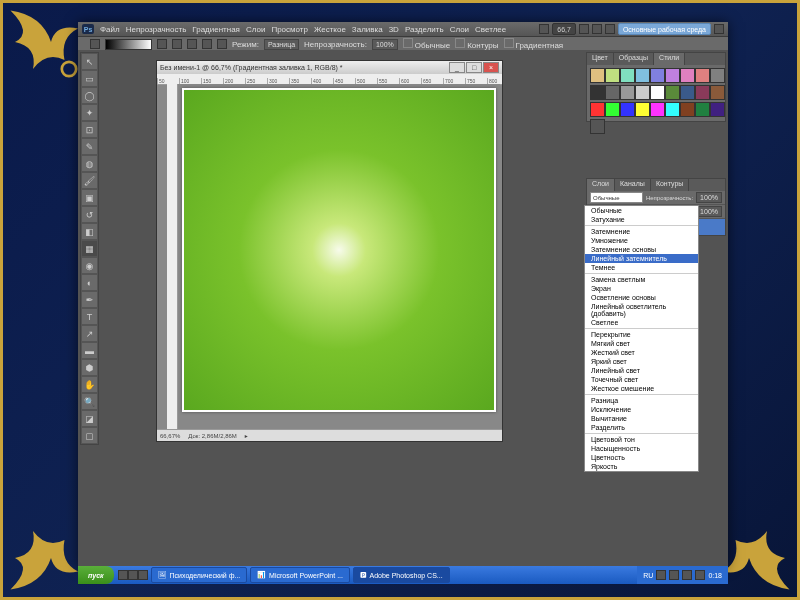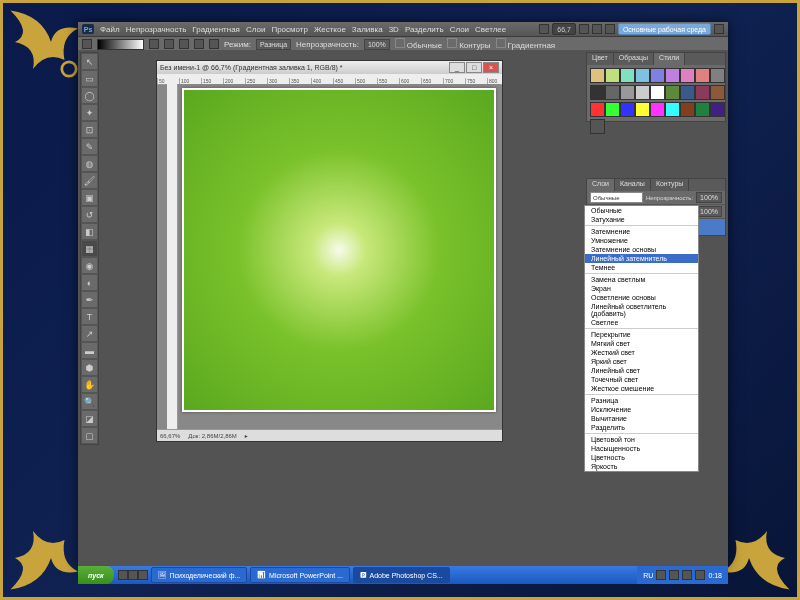--- a/index.html
+++ b/index.html
@@ -10,21 +10,21 @@
 .c-bl{bottom:3px;left:3px;transform:scaleY(-1)}
 .c-br{bottom:3px;right:3px;transform:scale(-1,-1)}
 .app{position:absolute;top:22px;left:78px;width:650px;height:545px;background:#ec4899;box-shadow:0 0 12px rgba(0,0,0,.6)}
 .topbar{height:14px;background:linear-gradient(#6a6a6a,#555);border-bottom:1px solid #3a3a3a;display:flex;align-items:center;padding:0 4px;gap:6px;color:#ddd}
 .topbar .ps{width:12px;height:10px;background:#1a2a4a;border-radius:2px;display:flex;align-items:center;justify-content:center;color:#6fa8dc;font-weight:bold;font-size:7px}
 .menu{display:flex;gap:6px;color:#ddd}
 .menu span{cursor:default}
 .topbar .right{margin-left:auto;display:flex;gap:3px;align-items:center}
 .pill{height:10px;padding:0 4px;background:#444;border:1px solid #333;border-radius:2px;font-size:7px;display:flex;align-items:center;color:#ccc}
 .accent{background:#7aa8d8;color:#fff;border-color:#5a88b8}
-.optbar{height:14px;background:#6a6a6a;border-bottom:1px solid #444;display:flex;align-items:center;padding:0 4px;gap:5px;color:#ddd}
+.optbar{height:14px;background:#6a6a6a;border-bottom:1px solid #444;display:flex;align-items:center;padding:0 12px;gap:5px;color:#ddd}
 .grad-preview{width:45px;height:9px;background:linear-gradient(90deg,#000,#fff);border:1px solid #333}
 .dd{height:9px;padding:0 3px;background:#5a5a5a;border:1px solid #444;font-size:7px;display:flex;align-items:center;color:#ddd}
 .chk{width:8px;height:8px;border:1px solid #888;margin-right:2px;display:inline-block}
 .workspace{position:absolute;top:28px;left:0;right:0;bottom:0;background:#535353}
 .toolbox{position:absolute;left:2px;top:2px;width:17px;background:#6a6a6a;border:1px solid #444;display:flex;flex-direction:column}
 .tool{width:15px;height:15px;border:1px solid #555;background:#6a6a6a;display:flex;align-items:center;justify-content:center;color:#ccc;font-size:9px;cursor:pointer}
 .tool.act{background:#4a4a4a}
 .doc{position:absolute;left:78px;top:10px;width:345px;height:380px;background:#888;border:1px solid #333}
 .doc-title{height:13px;background:linear-gradient(#eee,#ccc);display:flex;align-items:center;padding:0 3px;font-size:7px;color:#333}
 .doc-title .wbtns{margin-left:auto;display:flex;gap:1px}

